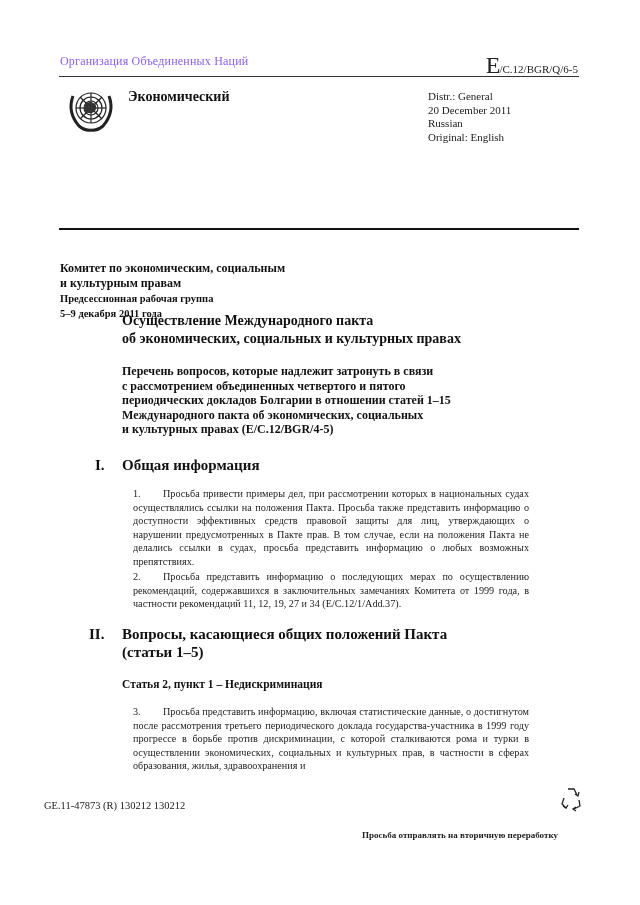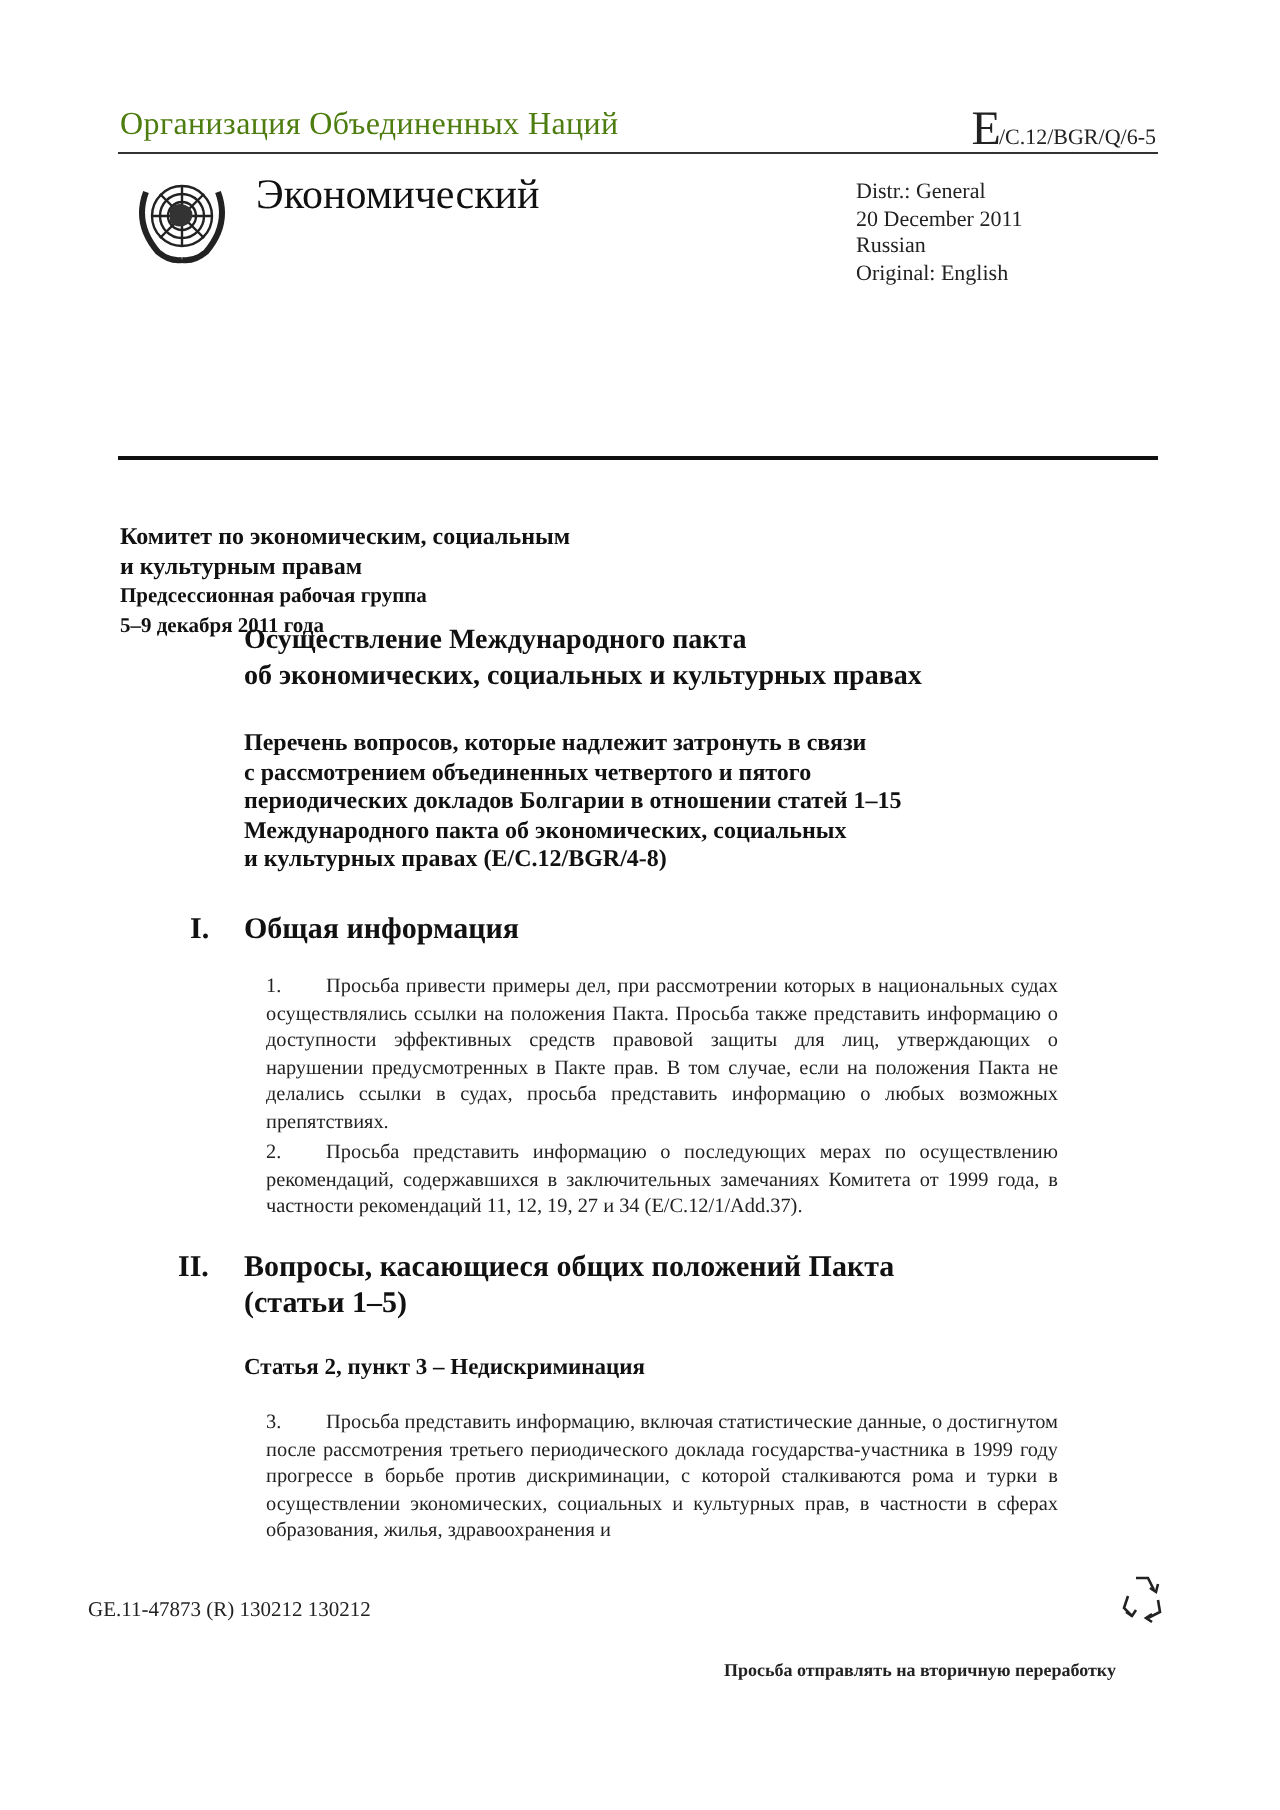--- a/index.html
+++ b/index.html
@@ -1,24 +1,24 @@
 <!DOCTYPE html>
 <html><head>
 <meta charset="utf-8">
 <style>
   html, body { margin:0; padding:0; background:#ffffff; }
   body { width:640px; height:905px; position:relative; overflow:hidden;
          font-family:"Liberation Serif", "DejaVu Serif", serif; color:#111; }
   .abs { position:absolute; }
-  .org { left:60px; top:54px; font-size:16px; color:#4d7c0f; letter-spacing:0.2px; }
+  .org { left:60px; top:54px; font-size:12px; color:#8b5cf6; letter-spacing:0.2px; }
   .symbol { right:62px; top:52px; font-size:11px; color:#222; white-space:nowrap; }
   .symbol .big { font-size:24px; letter-spacing:-1px; }
   .rule-top { left:59px; top:76px; width:520px; height:0; border-top:1.2px solid #333; }
   .emblem { left:63px; top:82px; width:56px; height:56px; }
-  .council { left:128px; top:84px; font-size:21px; font-weight:normal; line-height:26px; }
+  .council { left:128px; top:84px; font-size:14px; font-weight:bold; line-height:26px; }
   .distr { left:428px; top:90px; font-size:11px; line-height:13.5px; color:#222; }
   .rule-thick { left:59px; top:228px; width:520px; height:0; border-top:2.5px solid #111; }
   .committee { left:60px; top:236px; font-size:12px; font-weight:bold; line-height:15px;margin-top:25px; }
   .committee .small { font-size:10.5px; }
   .committee .dates { font-size:10.5px; font-weight:bold; }
   .title1 { left:122px; top:312px; font-size:14px; font-weight:bold; line-height:18px; }
   .title2 { left:122px; top:364px; font-size:12px; font-weight:bold; line-height:14.6px; }
   .h1 { font-size:15px; font-weight:bold; line-height:18px; }
   .h1 .num { position:absolute; left:0; }
   .h1 .txt { position:absolute; left:27px; white-space:nowrap; }
@@ -82,21 +82,21 @@
 <div class="abs title1">
   <div>Осуществление Международного пакта</div>
   <div>об экономических, социальных и культурных правах</div>
 </div>
 
 <div class="abs title2">
   <div>Перечень вопросов, которые надлежит затронуть в связи</div>
   <div>с рассмотрением объединенных четвертого и пятого</div>
   <div>периодических докладов Болгарии в отношении статей 1–15</div>
   <div>Международного пакта об экономических, социальных</div>
-  <div>и культурных правах (E/C.12/BGR/4-8)</div>
+  <div>и культурных правах (E/C.12/BGR/4-5)</div>
 </div>
 
 <div class="abs h1 sec1">
   <span class="num">I.</span>
   <span class="txt">Общая информация</span>
 </div>
 
 <div class="abs para p1">
   <span class="pn">1.</span><span>Просьба привести примеры дел, при рассмотрении которых в националь­ных судах осуществлялись ссылки на положения Пакта. Просьба также пред­ставить информацию о доступности эффективных средств правовой защиты для лиц, утверждающих о нарушении предусмотренных в Пакте прав. В том случае, если на положения Пакта не делались ссылки в судах, просьба предста­вить информацию о любых возможных препятствиях.</span>
 </div>
@@ -106,21 +106,21 @@
 </div>
 
 <div class="abs h1 sec2">
   <span class="num">II.</span>
   <span class="txt" style="left:33px">
     <div>Вопросы, касающиеся общих положений Пакта</div>
     <div>(статьи 1–5)</div>
   </span>
 </div>
 
-<div class="abs subhead">Статья 2, пункт 3 – Недискриминация</div>
+<div class="abs subhead">Статья 2, пункт 1 – Недискриминация</div>
 
 <div class="abs para p3">
   <span class="pn">3.</span><span>Просьба представить информацию, включая статистические данные, о достигнутом после рассмотрения третьего периодического доклада государст­ва-участника в 1999 году прогрессе в борьбе против дискриминации, с которой сталкиваются рома и турки в осуществлении экономических, социальных и культурных прав, в частности в сферах образования, жилья, здравоохранения и</span>
 </div>
 
 <div class="abs footer-id">GE.11-47873 (R)  130212  130212</div>
 <div class="abs footer-recycle">Просьба отправлять на вторичную переработку</div>
 <svg class="abs recycle-icon" viewBox="0 0 22 26">
   <g fill="none" stroke="#222" stroke-width="1.3">
     <path d="M8 3 L14 3 L17 9"></path>

